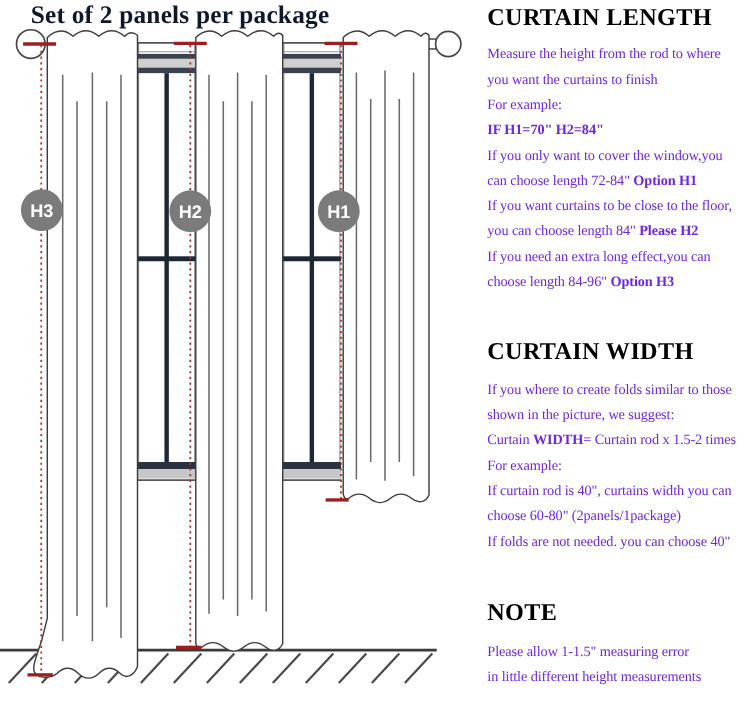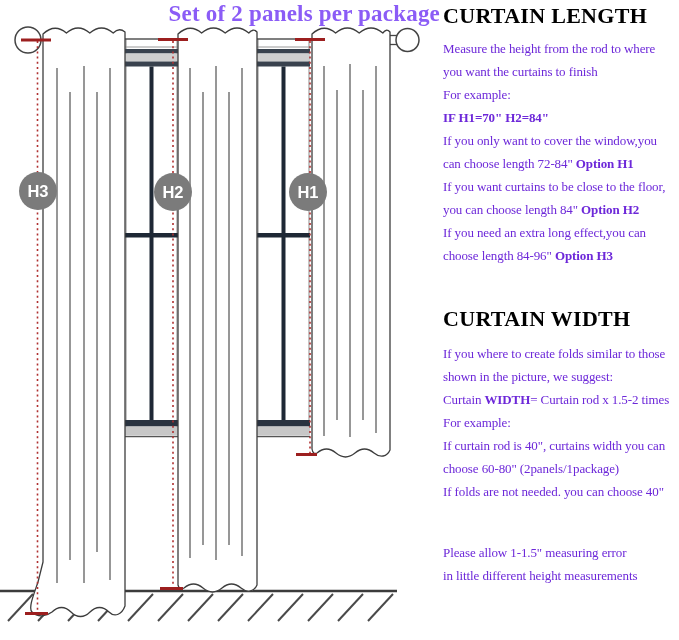--- a/index.html
+++ b/index.html
@@ -4,22 +4,22 @@
 <style>
   html,body { margin:0; padding:0; }
   body {
     width:679px; height:640px; position:relative; overflow:hidden;
     background:#ffffff; font-family:"Liberation Serif", serif;
   }
   .stage { position:absolute; left:0; top:0; width:679px; height:640px; }
 
   .diagram-title {
     position:absolute; left:28px; top:1px; width:412px;
-    text-align:right; font-size:23px; font-weight:bold;
-    color:#8b5cf6; letter-spacing:0.2px;
+    text-align:left; font-size:23px; font-weight:bold;
+    color:#0f172a; letter-spacing:0.2px;
     font-family:"Liberation Serif", serif;
   }
 
   .illustration { position:absolute; left:0; top:0; }
 
   .info-panel {
     position:absolute; left:443px; top:0; width:236px;
     color:#1f1f1f;
   }
   .section { margin:0; }
@@ -214,38 +214,39 @@
       <div class="section">
         <h2>CURTAIN LENGTH</h2>
         <div class="lines">
           <div class="line"><span>Measure the height from the rod to where</span></div>
           <div class="line"><span>you want the curtains to finish</span></div>
           <div class="line"><span>For example:</span></div>
           <div class="line"><span class="b">IF H1=70" H2=84"</span></div>
           <div class="line"><span>If you only want to cover the window,you</span></div>
           <div class="line"><span>can choose length 72-84" </span><span class="b">Option H1</span></div>
           <div class="line"><span>If you want curtains to be close to the floor,</span></div>
-          <div class="line"><span>you can choose length 84" </span><span class="b">Option H2</span></div>
+          <div class="line"><span>you can choose length 84" </span><span class="b">Please H2</span></div>
           <div class="line"><span>If you need an extra long effect,you can</span></div>
           <div class="line"><span>choose length 84-96" </span><span class="b">Option H3</span></div>
         </div>
       </div>
       <div class="section">
         <h2>CURTAIN WIDTH</h2>
         <div class="lines">
           <div class="line"><span>If you where to create folds similar to those</span></div>
           <div class="line"><span>shown in the picture, we suggest:</span></div>
           <div class="line"><span>Curtain </span><span class="b">WIDTH</span><span>= Curtain rod x 1.5-2 times</span></div>
           <div class="line"><span>For example:</span></div>
           <div class="line"><span>If curtain rod is 40", curtains width you can</span></div>
           <div class="line"><span>choose 60-80" (2panels/1package)</span></div>
           <div class="line"><span>If folds are not needed. you can choose 40"</span></div>
         </div>
       </div>
       <div class="section">
+        <h2>NOTE</h2>
         <div class="lines">
           <div class="line"><span>Please allow 1-1.5" measuring error</span></div>
           <div class="line"><span>in little different height measurements</span></div>
         </div>
       </div>
     </div>
 
 </div>
 
 </body></html>

